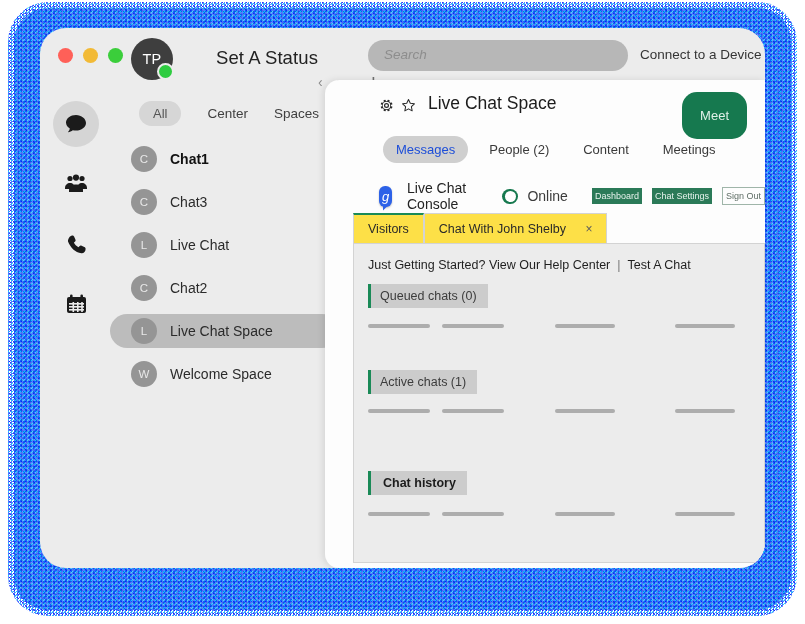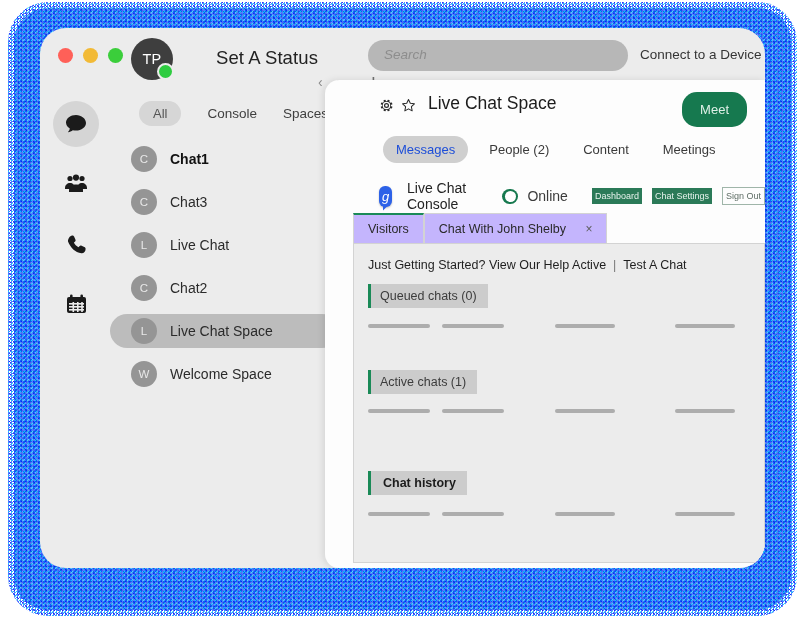--- a/index.html
+++ b/index.html
@@ -150,21 +150,21 @@
   }
   .gear { left: 54px; }
   .star { left: 76px; }
   .space-title {
     position: absolute; left: 103px; top: 13px;
     font-size: 17.5px; color: #1c1c1c;
   }
   .meet-btn {
     position: absolute; right: 18px; top: 12px;
     background: #16794f; color: #dff0e7;
-    font-size: 13px; padding: 10px 18px; border-radius: 15px;
+    font-size: 13px; padding: 16px 18px; border-radius: 15px;
   }
   .space-tabs {
     position: absolute; left: 58px; top: 56px;
     display: flex; align-items: center; gap: 8px;
   }
   .stab { font-size: 13px; color: #3a3a3a; padding: 6px 13px; border-radius: 14px; }
   .stab.active { background: #cfcfcf; color: #1d4ed8; }
 
   
   .console-row {
@@ -202,21 +202,21 @@
 
   
   .console {
     position: absolute; left: 28px; top: 133px;
     width: 412px; height: 355px;
   }
   .ctabs { display: flex; align-items: flex-end; }
   .ctab {
     font-size: 12.5px; color: #2a2a2a;
     padding: 8px 14px 8px 14px;
-    background: #c4b5fd;
+    background: #fde047;
     border: 1px solid #d3d3d3;
     border-bottom: none;
     position: relative;
   }
   .ctab.active { border-top: 2px solid #1a8a57; padding-top: 7px; }
   .ctab .close { margin-left: 16px; color: #5d5d5d; font-size: 12px; }
   .cbody {
     background: #ececec;
     border: 1px solid #d3d3d3;
     height: 318px;
@@ -313,21 +313,21 @@
           <rect x="11" y="8" width="1.6" height="10" fill="#ececec"></rect>
           <rect x="15.2" y="8" width="1.6" height="10" fill="#ececec"></rect>
         </svg>
       </span>
     </div>
   </div>
 
   <div class="listpane">
     <div class="filters">
       <span class="pill-all">All</span>
-      <span class="filter-link">Console</span>
+      <span class="filter-link">Center</span>
       <span class="filter-link">Spaces</span>
       <span class="filter-link">Filter by</span>
     </div>
 
     <div class="chatlist">
       <div class="chatrow unread">
         <span class="chat-av">C</span>
         <span class="chat-name">Chat1</span>
       </div>
       <div class="chatrow">
@@ -397,21 +397,21 @@
           <span>Visitors</span>
         </span>
         <span class="ctab">
           <span>Chat With John Shelby</span>
           <span class="close">×</span>
         </span>
       </div>
 
       <div class="cbody">
         <div class="helpline">
-          <span>Just Getting Started? View Our Help Active</span><span class="sep">|</span><span>Test A Chat</span>
+          <span>Just Getting Started? View Our Help Center</span><span class="sep">|</span><span>Test A Chat</span>
         </div>
 
         <div class="sect" style="top:40px">Queued chats (0)</div>
         <div class="rowlines" style="top:80px">
           <span class="ln" style="left:14px;width:62px"></span>
           <span class="ln" style="left:88px;width:62px"></span>
           <span class="ln" style="left:201px;width:60px"></span>
           <span class="ln" style="left:321px;width:60px"></span>
         </div>
 

